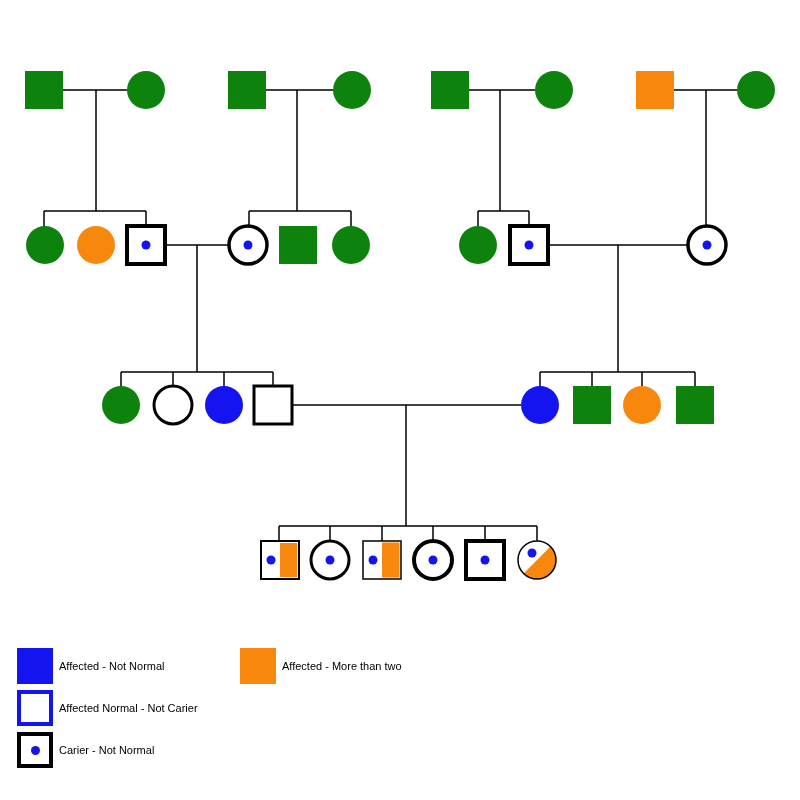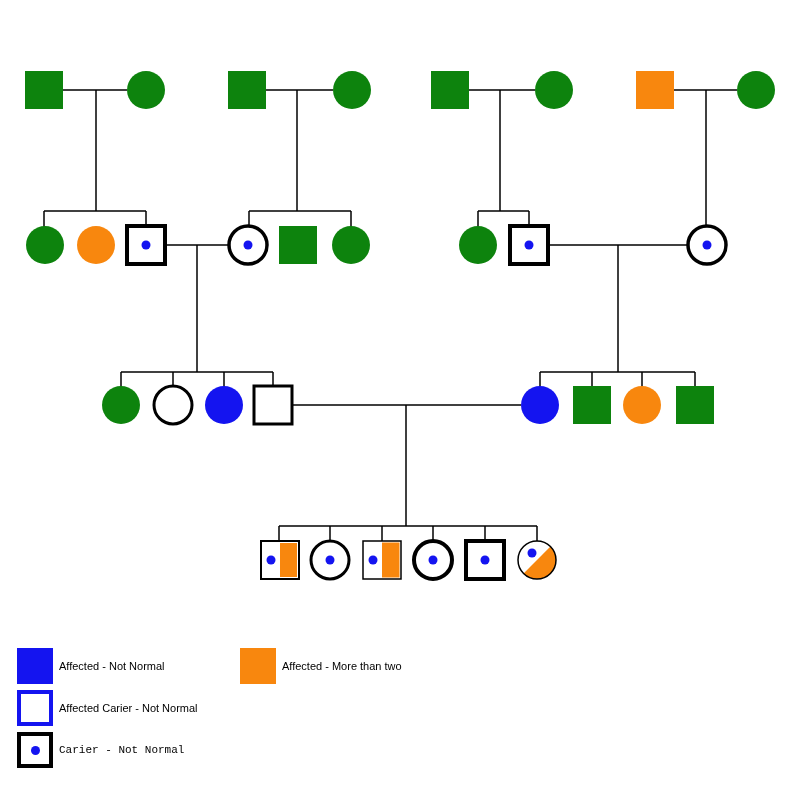--- a/index.html
+++ b/index.html
@@ -10,21 +10,21 @@
     position:relative;
     overflow:hidden;
   }
   .stage{position:relative;width:747px;height:800px;}
   #pedigree-svg{position:absolute;left:0;top:0;}
   .legend{position:absolute;left:0;top:0;width:800px;height:800px;pointer-events:none;}
   .legend-col{position:absolute;top:648px;}
   .legend-col.col-1{left:17px;}
   .legend-col.col-2{left:220px;margin-left:20px;}
   .legend-row{display:flex;align-items:center;height:36px;margin-bottom:6px;}
-  .legend-row.row-3{margin-top:3px;font-family:Liberation Mono, monospace;}
+  .legend-row.row-3{margin-top:3px;}
   .swatch{width:36px;height:36px;box-sizing:border-box;flex:0 0 36px;
           display:flex;align-items:center;justify-content:center;}
   .sw-fill-blue{background:var(--blue);}
   .sw-fill-orange{background:var(--orange);}
   .sw-out-blue{background:var(--white);border:4px solid var(--blue);}
   .sw-out-orange{background:var(--white);border:4px solid var(--orange);}
   .sw-carrier{background:var(--white);border:4px solid var(--black);}
   .dot{width:9px;height:9px;border-radius:50%;}
   .dot-blue{background:var(--blue);}
   .dot-orange{background:var(--orange);}
@@ -126,21 +126,21 @@
     </svg>
 
   <div class="legend">
     <div class="legend-col col-1">
       <div class="legend-row row-1">
         <div class="swatch sw-fill-blue"></div>
         <span class="legend-label">Affected - Not Normal</span>
       </div>
       <div class="legend-row row-2">
         <div class="swatch sw-out-blue"></div>
-        <span class="legend-label">Affected Carier - Not Normal</span>
+        <span class="legend-label">Affected Normal - Not Carier</span>
       </div>
       <div class="legend-row row-3">
         <div class="swatch sw-carrier">
           <span class="dot dot-blue"></span>
         </div>
         <span class="legend-label">Carier - Not Normal</span>
       </div>
     </div>
 
     <div class="legend-col col-2">

